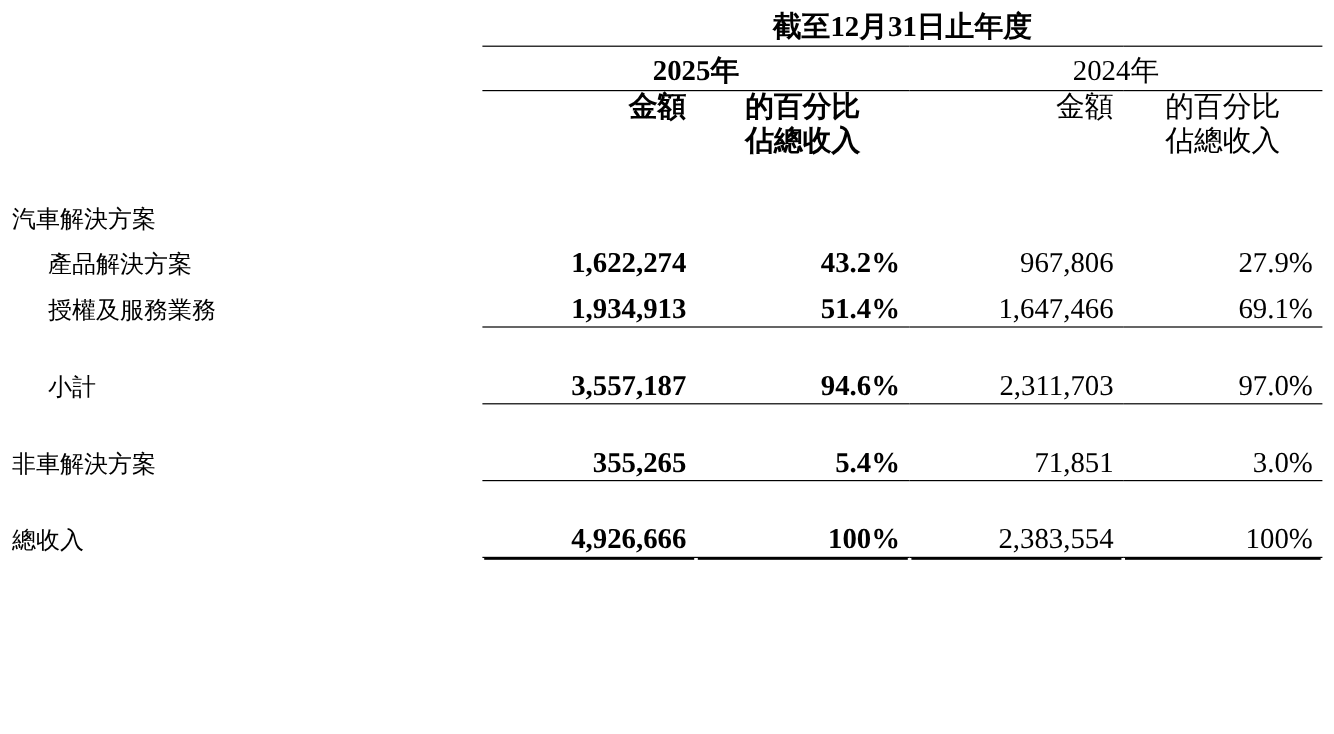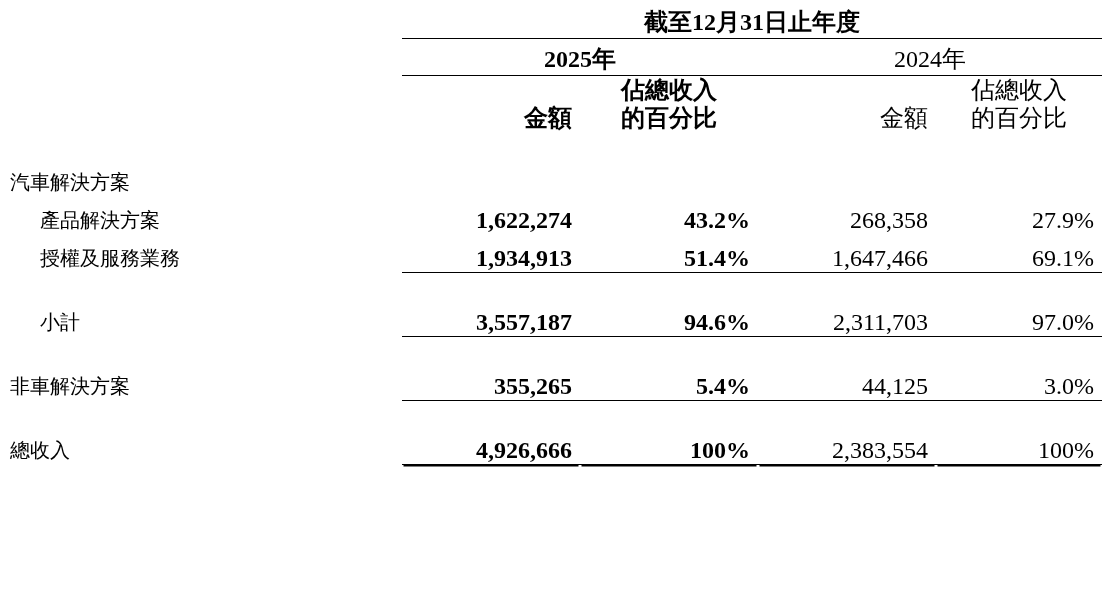--- a/index.html
+++ b/index.html
@@ -109,52 +109,52 @@
     </tr>
 
     <tr>
       <td></td>
       <td class="hdr-center bold yr-head" colspan="2">2025年</td>
       <td class="hdr-center yr-head" colspan="2">2024年</td>
     </tr>
 
     <tr class="colhead">
       <td></td>
-      <td></td>
-      <td class="hdr-center bold">佔總收入</td>
-      <td></td>
-      <td class="hdr-center">佔總收入</td>
-    </tr>
-
-    <tr class="colhead">
-      <td></td>
       <td class="num bold">金額</td>
       <td class="hdr-center bold">的百分比</td>
       <td class="num">金額</td>
       <td class="hdr-center">的百分比</td>
     </tr>
 
+    <tr class="colhead">
+      <td></td>
+      <td></td>
+      <td class="hdr-center bold">佔總收入</td>
+      <td></td>
+      <td class="hdr-center">佔總收入</td>
+    </tr>
+
 
     <tr class="spacer-md">
       <td colspan="5"></td>
     </tr>
 
     <tr class="row-h">
       <td class="lbl">汽車解決方案</td>
       <td></td>
       <td></td>
       <td></td>
       <td></td>
     </tr>
 
     <tr class="row-h">
       <td class="lbl indent">產品解決方案</td>
       <td class="num bold">1,622,274</td>
       <td class="num bold">43.2%</td>
-      <td class="num">268,358</td>
+      <td class="num">967,806</td>
       <td class="num">27.9%</td>
     </tr>
 
     <tr class="row-h">
       <td class="lbl indent">授權及服務業務</td>
       <td class="num bold uline">1,934,913</td>
       <td class="num bold uline">51.4%</td>
       <td class="num uline">1,647,466</td>
       <td class="num uline">69.1%</td>
     </tr>
@@ -172,21 +172,21 @@
     </tr>
 
     <tr class="spacer-md">
       <td colspan="5"></td>
     </tr>
 
     <tr class="row-h">
       <td class="lbl">非車解決方案</td>
       <td class="num bold uline">355,265</td>
       <td class="num bold uline">5.4%</td>
-      <td class="num uline">44,125</td>
+      <td class="num uline">71,851</td>
       <td class="num uline">3.0%</td>
     </tr>
 
     <tr class="spacer-md">
       <td colspan="5"></td>
     </tr>
 
     <tr class="row-h">
       <td class="lbl">總收入</td>
       <td class="num bold dline">4,926,666</td>

